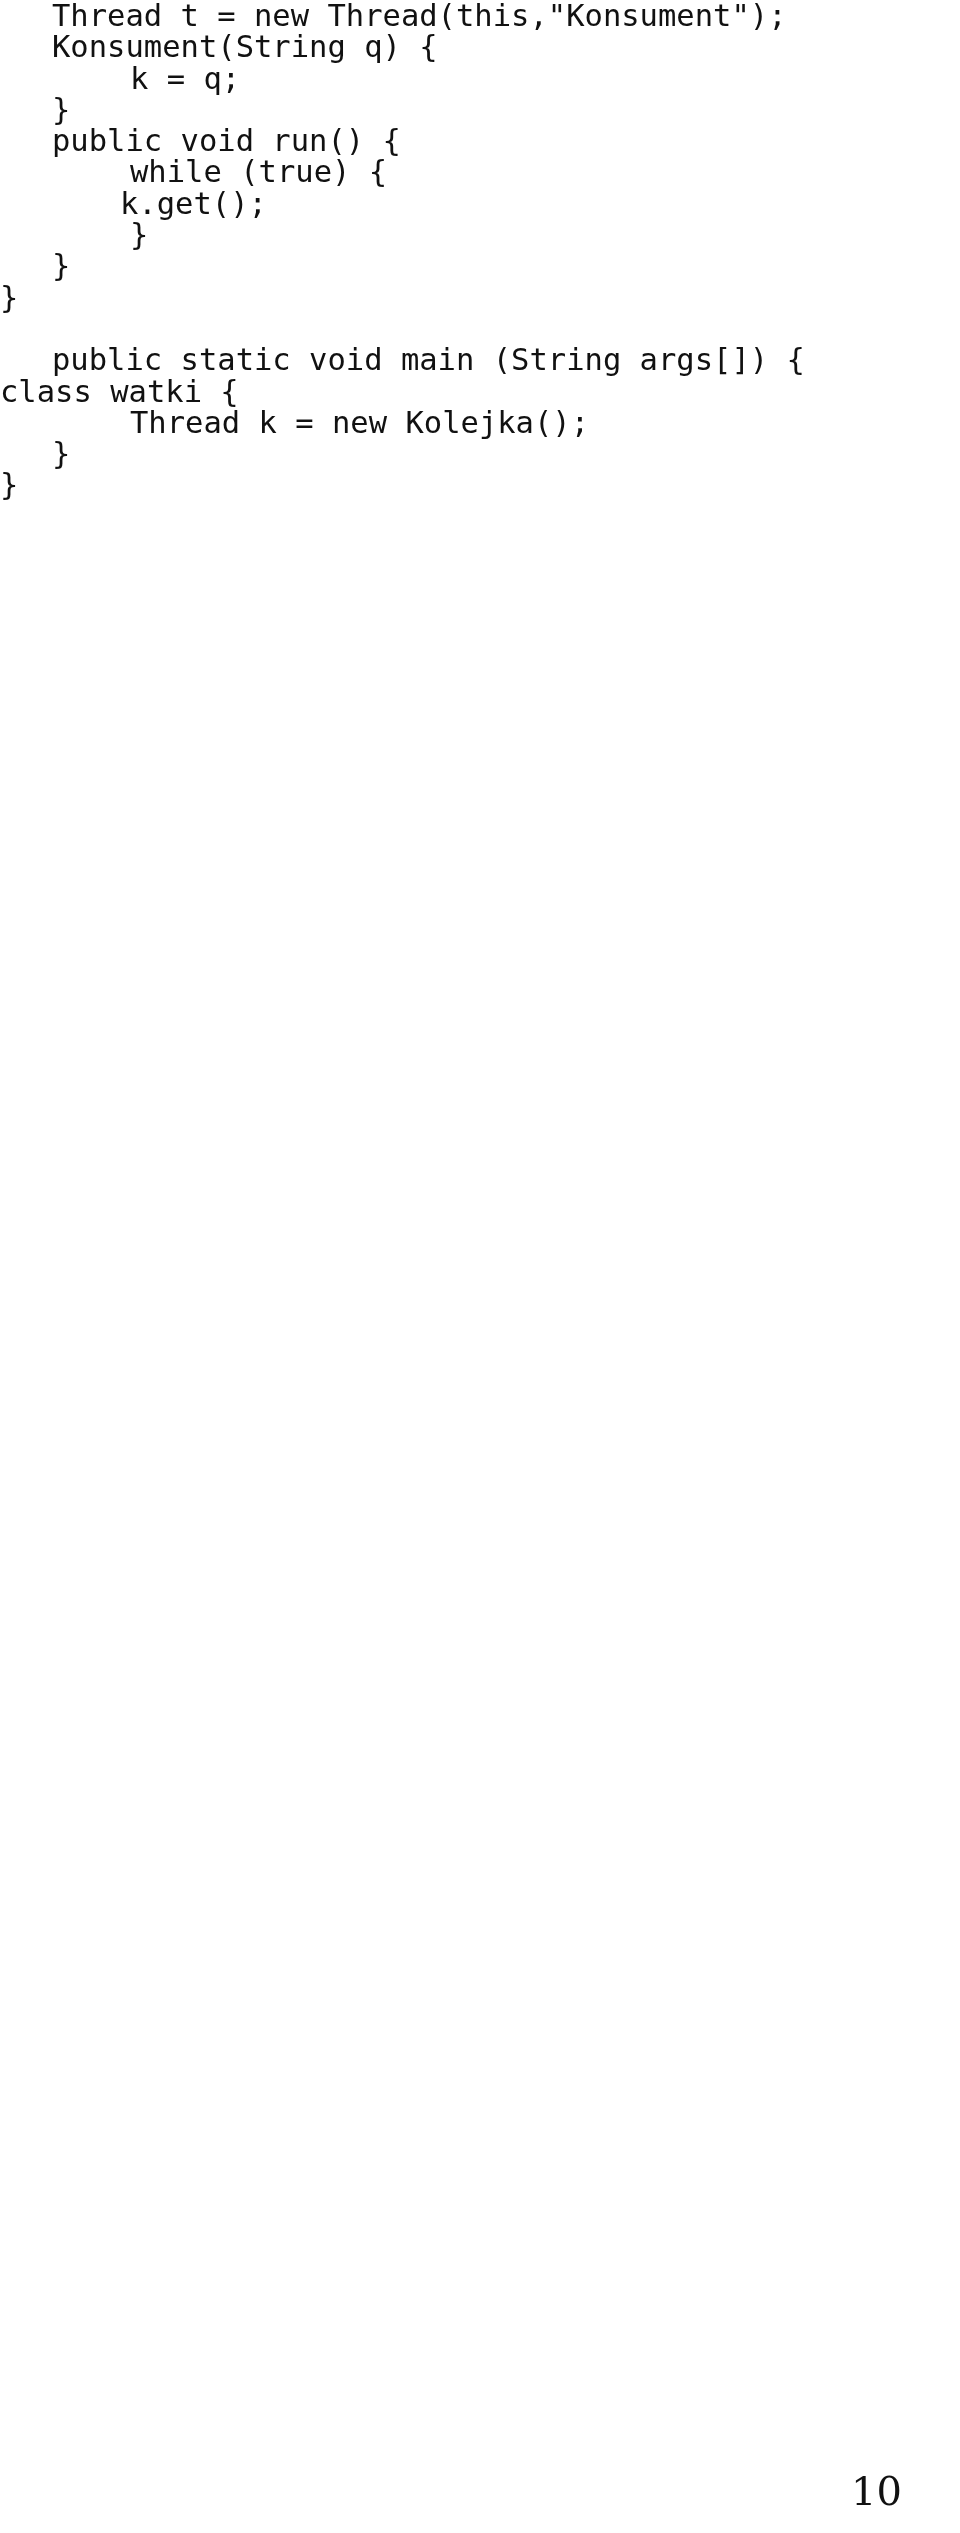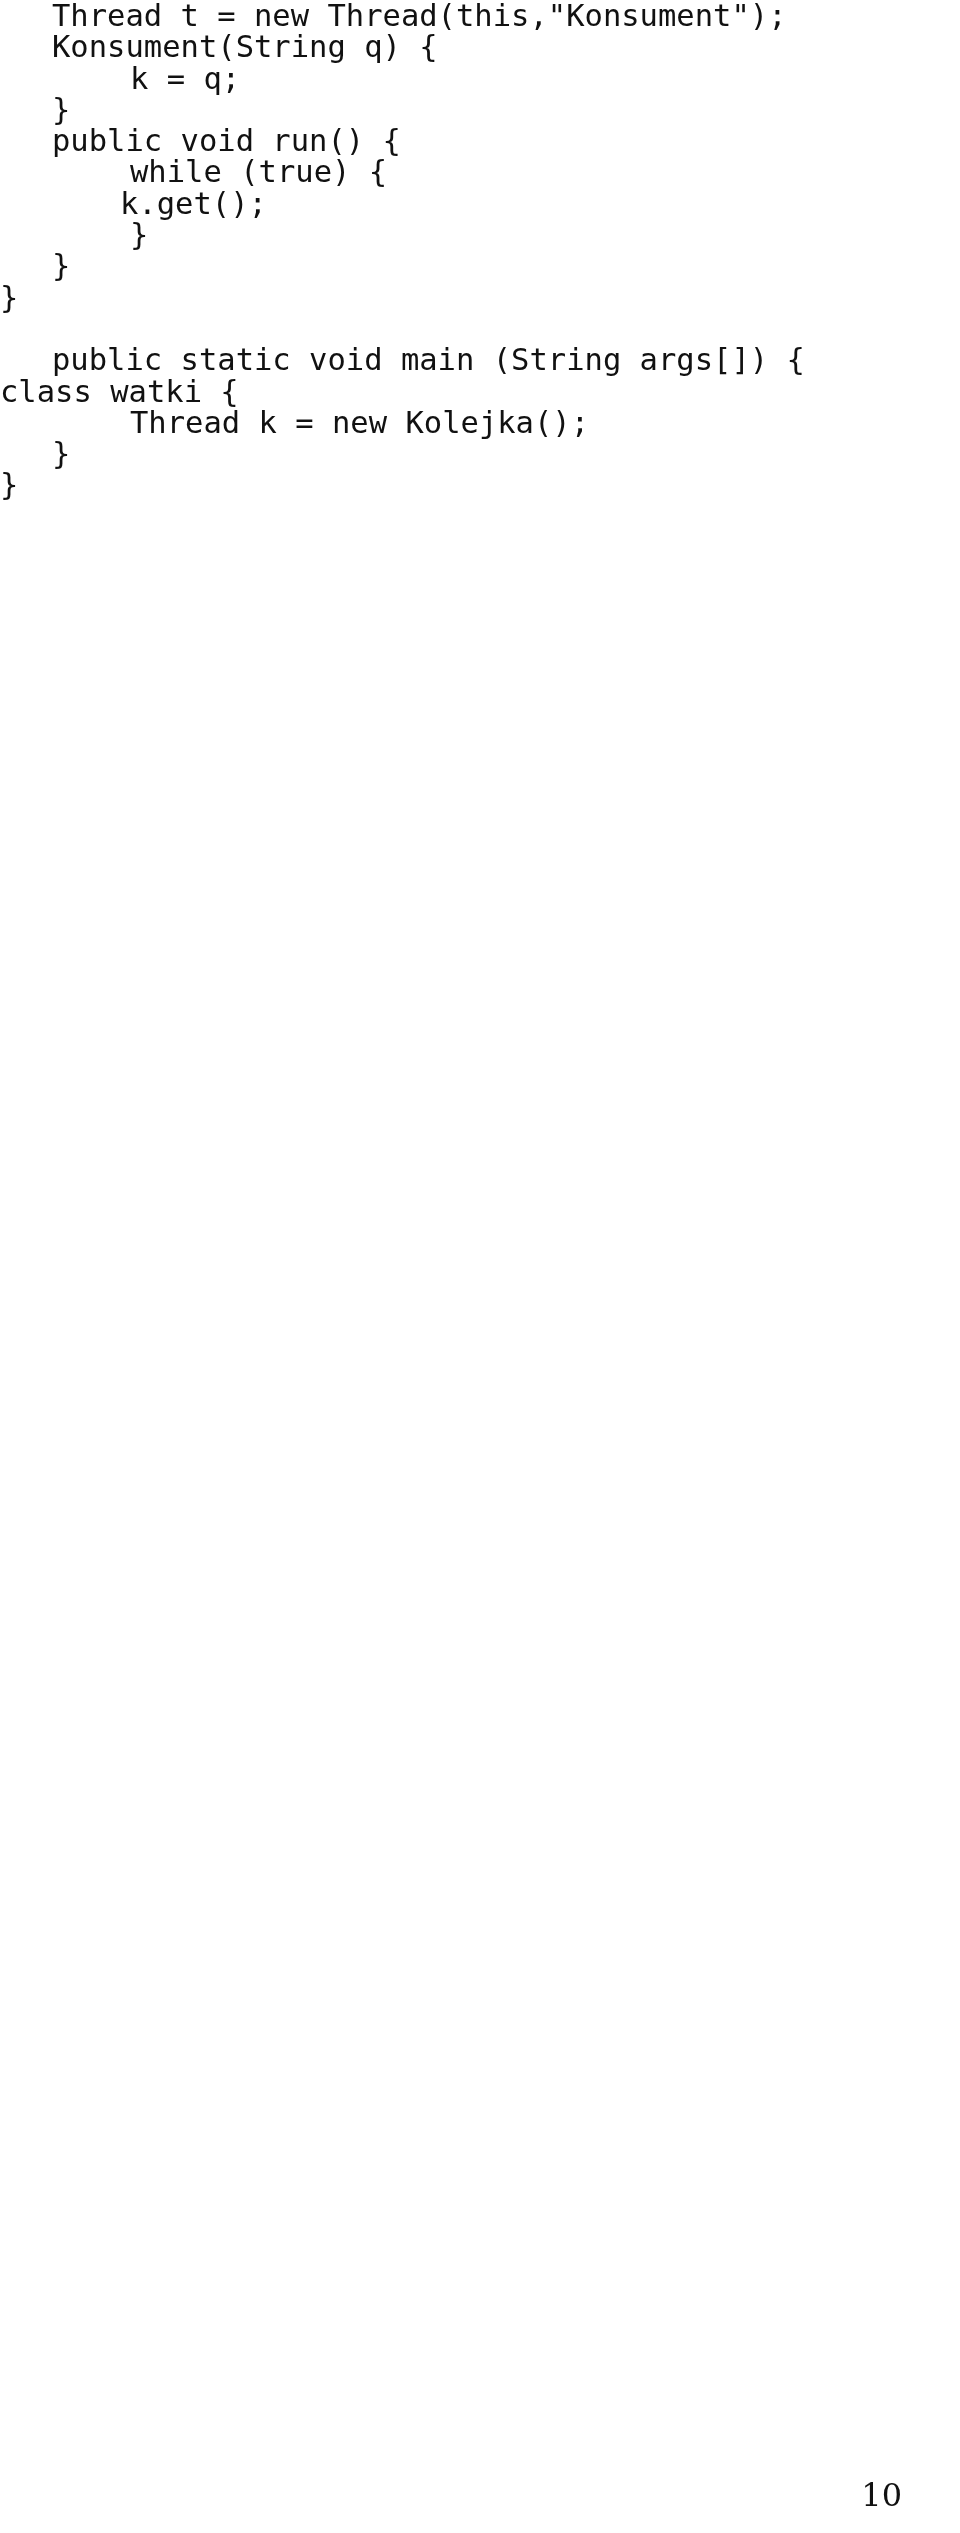--- a/index.html
+++ b/index.html
@@ -47,21 +47,21 @@
   .ind-2 { padding-left: 52px; }
   .ind-4 { padding-left: 104px; margin-left: 26px; }
   .ind-6 { padding-left: 120px; }
 
   
   .page-number {
     position: absolute;
     right: 58px;
     bottom: 22px;
     font-family: "DejaVu Serif", "Liberation Serif", serif;
-    font-size: 32px;
+    font-size: 40px;
     line-height: 1;
     color: #111111;
   }
 </style>
 </head>
 <body>
 
 <div class="page">
 
   <div class="code-block">

